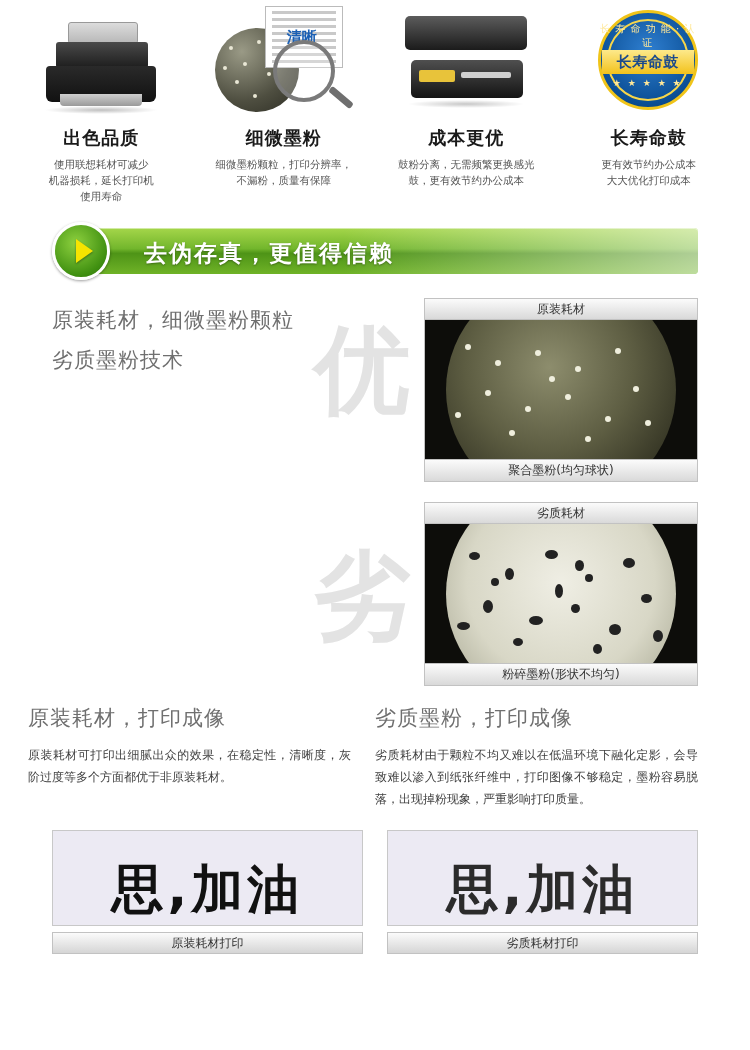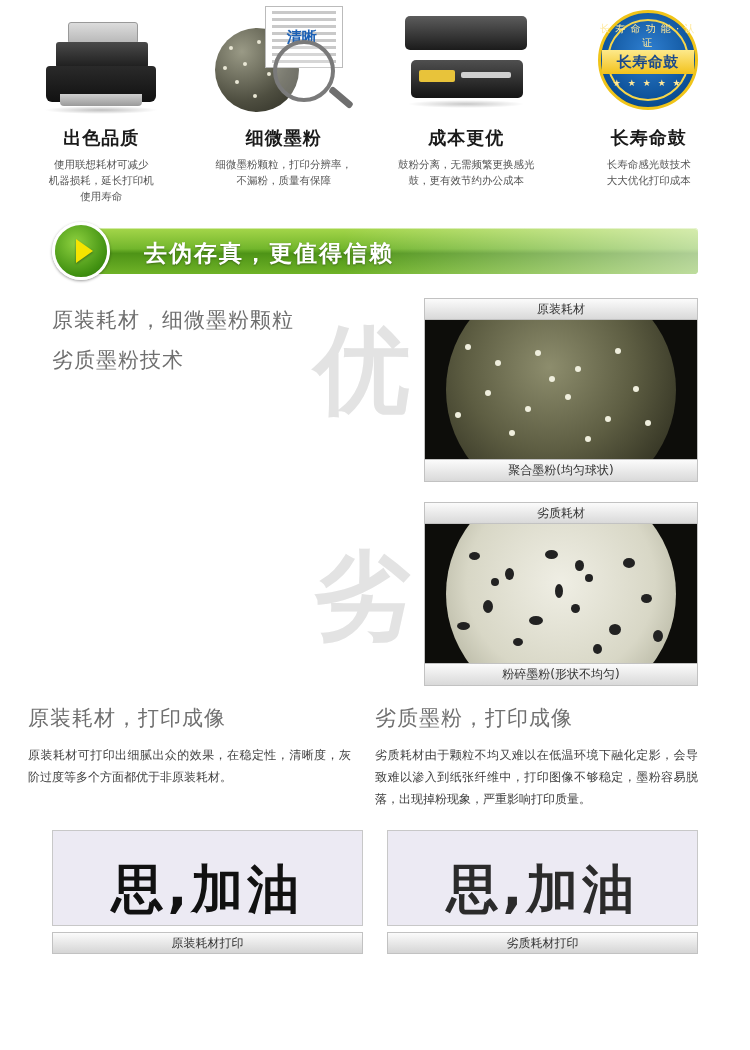--- a/index.html
+++ b/index.html
@@ -355,21 +355,21 @@
           <div class="outer"></div>
           <div class="inner"></div>
           <div class="top-txt">长 寿 命 功 能 · 认 证</div>
           <div class="band">
               <span>长寿命鼓</span>
             </div>
           <div class="stars">★ ★ ★ ★ ★</div>
         </div>
       </div>
       <div class="feature-title">长寿命鼓</div>
-      <div class="feature-desc" style="white-space:pre-line;">长寿命感光鼓技术
+      <div class="feature-desc" style="white-space:pre-line;">更有效节约办公成本
 大大优化打印成本</div>
     </div>
   </div>
 
   <div class="banner">
     <div class="banner-bar"></div>
     <div class="banner-circle">
       <div class="arrow"></div>
     </div>
     <div class="banner-text">去伪存真，更值得信赖</div>

